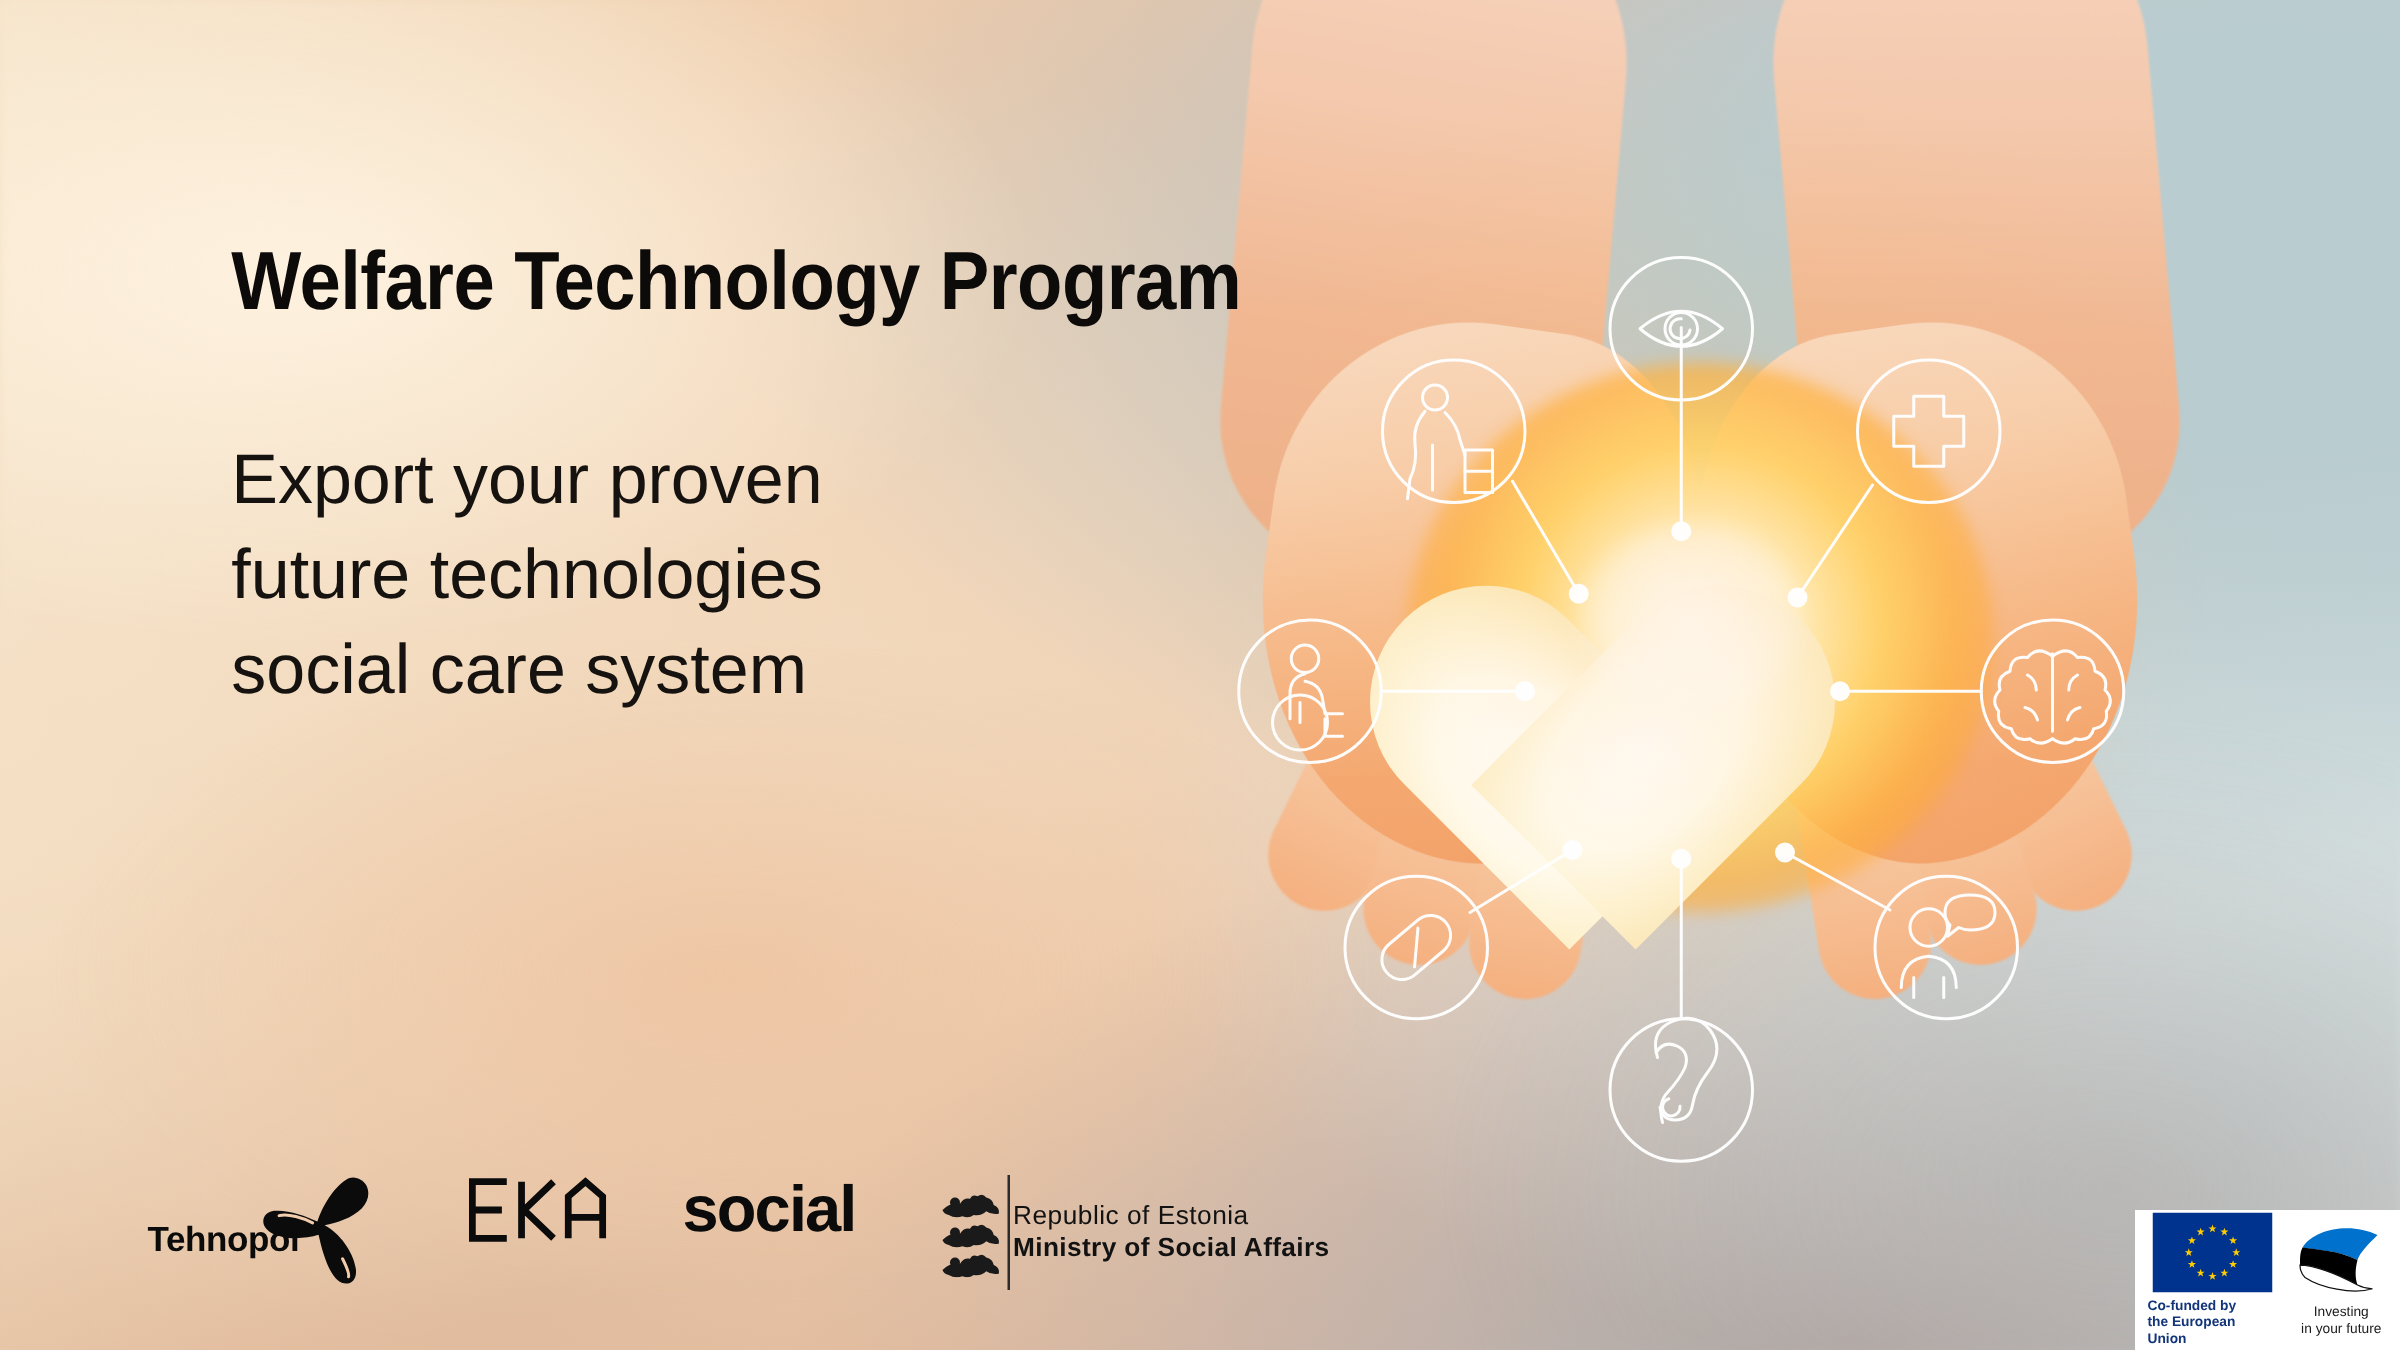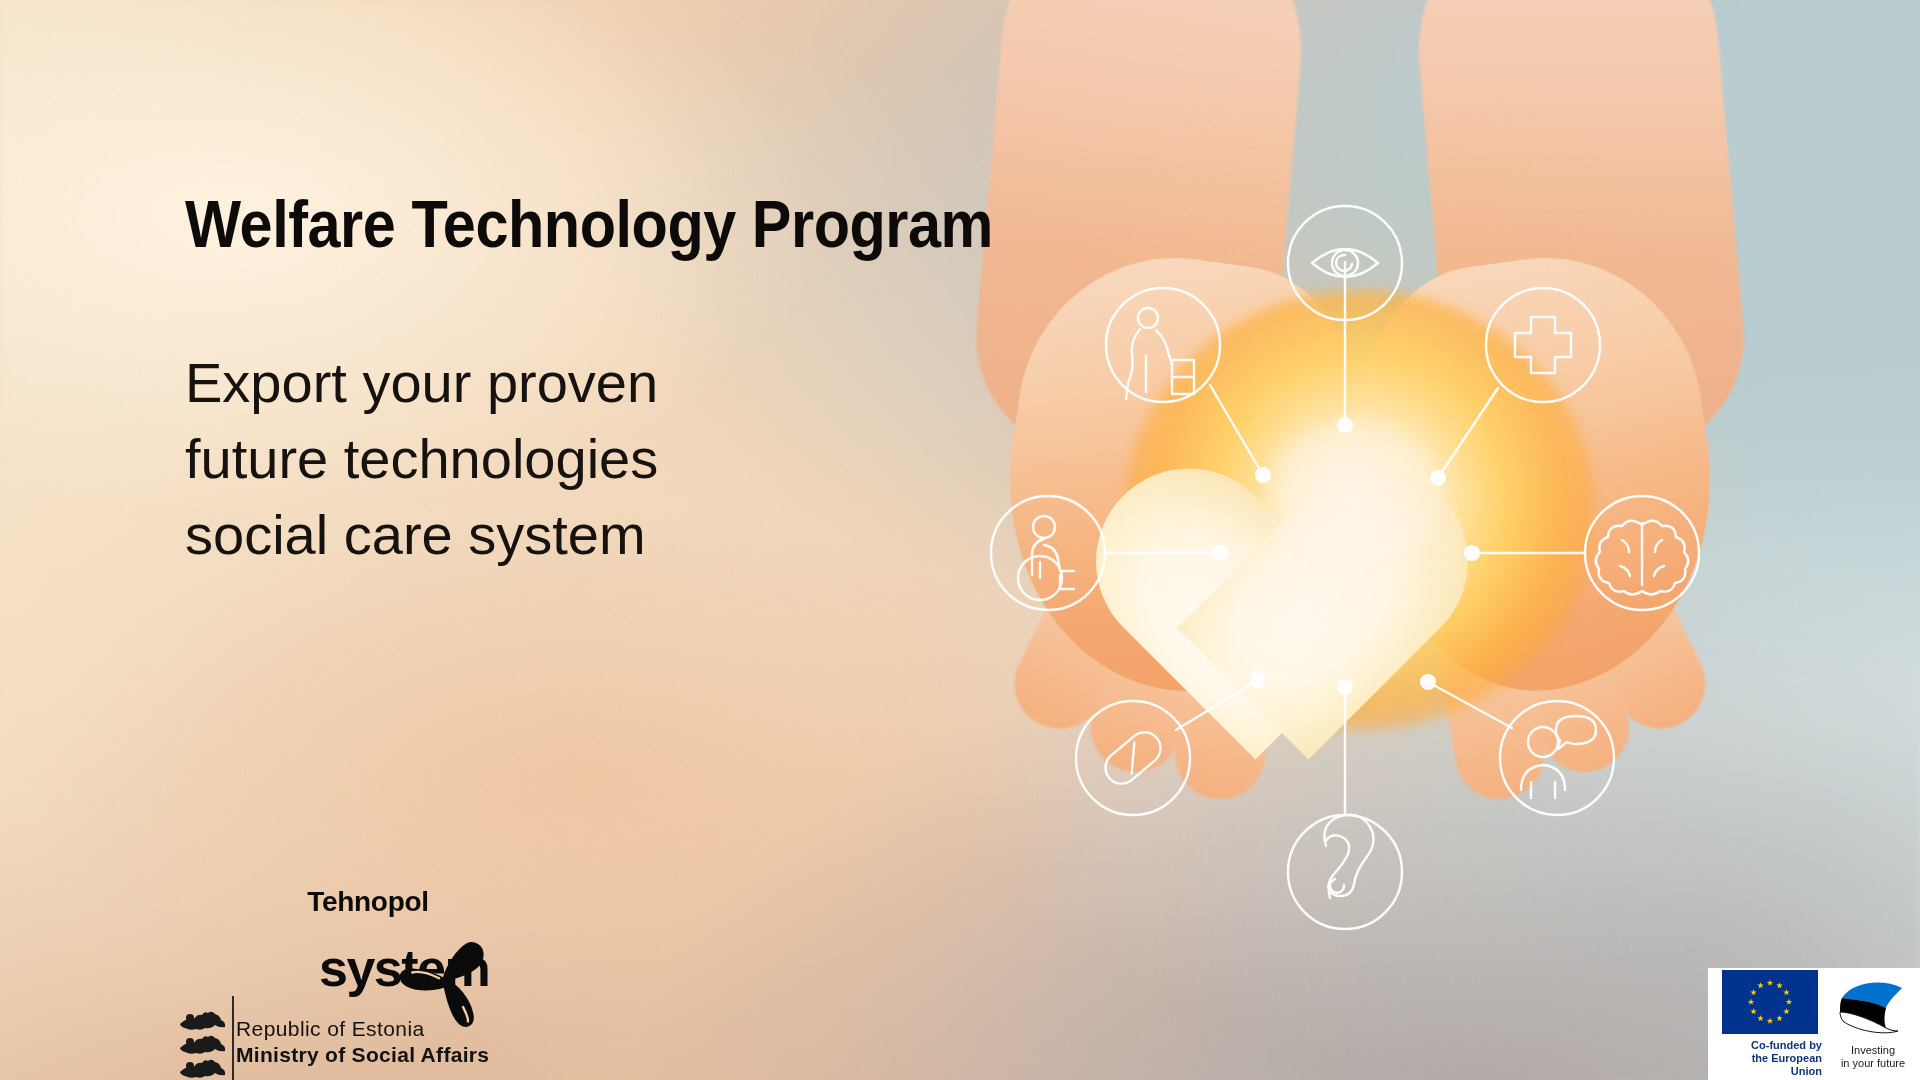--- a/index.html
+++ b/index.html
@@ -98,21 +98,21 @@
     font-family:"Liberation Sans Narrow","Liberation Sans", sans-serif;
     transform:scaleX(.90); transform-origin:left center;
   }
   .subhead {
     position:absolute; left:185px; top:345px; width:700px;
     font-size:56px; line-height:76px; font-weight:400; color:#15120f;
     font-family:"Liberation Sans", sans-serif;
   }
 
   
-  .logos { position:absolute; left:110px; bottom:50px; height:90px; display:flex; align-items:flex-end;flex-direction:column; }
+  .logos { position:absolute; left:110px; bottom:50px; height:90px; display:flex; align-items:flex-start; }
 
   .logo-tehnopol { position:relative; width:190px; height:90px; }
   .logo-tehnopol .word {
     position:absolute; left:8px; bottom:22px;
     font-size:28px; font-weight:700; color:#0b0b0b; letter-spacing:-.3px;
   }
   .logo-tehnopol .mark { position:absolute; right:0; top:-2px; width:96px; height:92px; }
 
   .logo-eka { margin-left:72px; width:118px; height:56px; }
 
@@ -130,21 +130,21 @@
   .ministry-text .l2 { font-size:21px; letter-spacing:.3px; font-weight:700; margin-top:2px; }
 
   
   .eu-badge {
     position:absolute; right:0; bottom:0; width:212px; height:112px;
     background:#ffffff; display:flex; align-items:center; justify-content:center; gap:14px;
     padding:8px 10px;
   }
   .eu-left { display:flex; flex-direction:column; align-items:center; }
   .eu-flag { width:96px; height:64px; }
-  .eu-cap { margin-top:5px; color:#12347a; font-size:11px; font-weight:700; line-height:13px; text-align:right; }
+  .eu-cap { margin-top:5px; color:#12347a; font-size:11px; font-weight:700; line-height:13px; text-align:left; }
   .ee-right { display:flex; flex-direction:column; align-items:center; }
   .ee-flag { width:74px; height:62px; }
   .ee-cap { margin-top:4px; color:#1b1b1b; font-size:11px; line-height:13px; text-align:center; }
 </style>
 </head>
 <body>
 
 <div class="stage">
 
   <div class="bg-base"></div>
@@ -285,21 +285,21 @@
     </div>
 
     <svg class="logo-eka" viewBox="0 0 120 56">
       <g fill="none" stroke="#0b0b0b" stroke-width="5.5">
         <path d="M34 5 H6 V28 H30 M6 28 V51 H34"></path>
         <path d="M46 5 V51 M72 5 L48 28 L72 51"></path>
         <path d="M84 51 V17 L98 5 L112 17 V51 M84 34 H112"></path>
       </g>
     </svg>
 
-    <span class="logo-civitta">system</span>
+    <span class="logo-civitta">social</span>
 
     <div class="logo-ministry">
       <svg class="ministry-crest" viewBox="0 0 56 72">
         <g fill="#1a1a1a">
           <g>
             <path d="M4 18 q6 -6 14 -5 q3 -5 8 -4 q2 -4 6 -2 q4 -3 7 1 q5 1 6 6 q5 2 4 7 q-6 1 -10 -2 q-4 4 -10 3 q-4 3 -9 1 q-6 2 -11 -1 q-4 -1 -5 -4 z"></path>
             <circle cx="14" cy="12" r="4"></circle>
             <path d="M9 16 h10 v3 h-10 z"></path>
             <path d="M22 19 l6 4 M30 19 l5 4 M38 18 l5 5"></path>
           </g>

